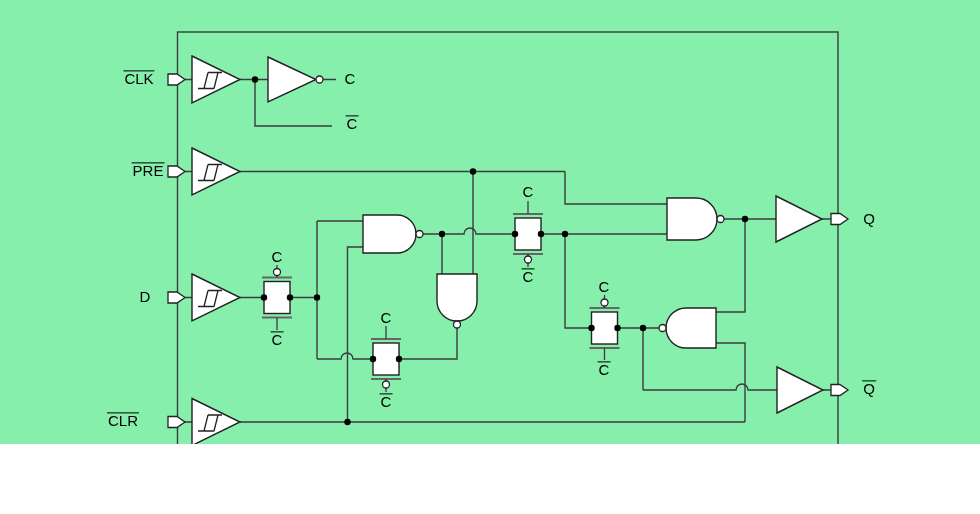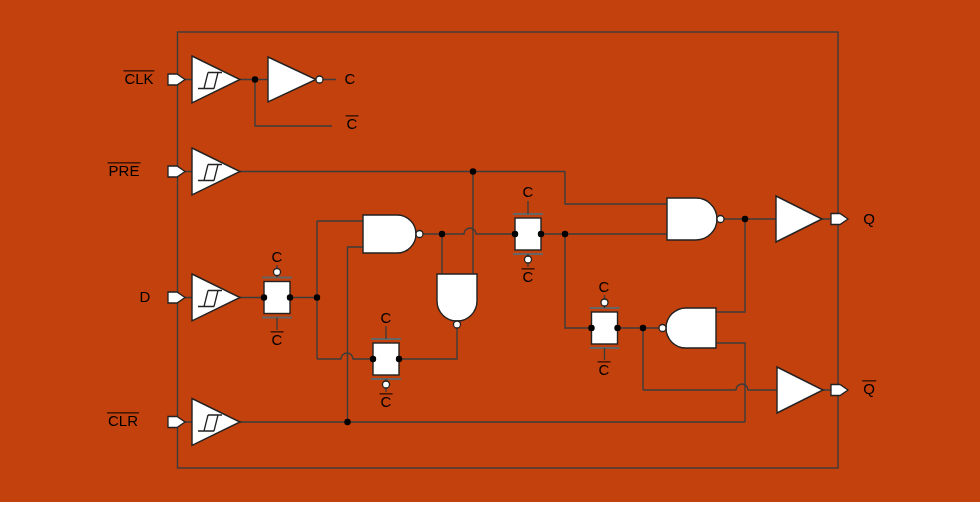--- a/index.html
+++ b/index.html
@@ -1,16 +1,16 @@
 <!DOCTYPE html>
 <html><head>
 <meta charset="utf-8">
 <style>
   html,body{margin:0;padding:0;background:#fff;}
-  #stage{position:relative;width:980px;height:502px;background:#c2410c;overflow:hidden;
+  #stage{position:relative;width:980px;height:444px;background:#86efac;overflow:hidden;
          font-family:"Liberation Sans",sans-serif;color:#000;}
   #schematic-svg{position:absolute;left:0;top:0;}
   .lbl{position:absolute;transform:translate(-50%,-50%);font-size:15px;line-height:1.15;
        white-space:nowrap;color:#000;}
   .ov{display:inline-block;border-top:1.4px solid #000;padding:0 1px;line-height:1.05;}
   .plain{display:inline-block;padding:0 1px;}
 </style>
 </head>
 <body>
 
@@ -113,21 +113,21 @@
     <circle cx="373" cy="359" r="3.2"></circle>
     <circle cx="399" cy="359" r="3.2"></circle>
     <circle cx="591.5" cy="328" r="3.2"></circle>
     <circle cx="617.5" cy="328" r="3.2"></circle>
     <circle cx="643" cy="328" r="3.2"></circle>
     <circle cx="745" cy="219" r="3.2"></circle>
   </g>
 </svg>
 
 <div class="lbl" style="left:139px;top:79px"><span class="ov">CLK</span></div>
-<div class="lbl" style="left:124px;top:171px"><span class="ov">PRE</span></div>
+<div class="lbl" style="left:148px;top:171px"><span class="ov">PRE</span></div>
 <div class="lbl" style="left:145px;top:297px"><span class="plain">D</span></div>
 <div class="lbl" style="left:123px;top:421px"><span class="ov">CLR</span></div>
 
 <div class="lbl" style="left:350px;top:79px"><span class="plain">C</span></div>
 <div class="lbl" style="left:352px;top:124px"><span class="ov">C</span></div>
 
 <div class="lbl" style="left:869px;top:219px"><span class="plain">Q</span></div>
 <div class="lbl" style="left:869px;top:389px"><span class="ov">Q</span></div>
 
 <div class="lbl" style="left:277px;top:257px"><span class="plain">C</span></div>

